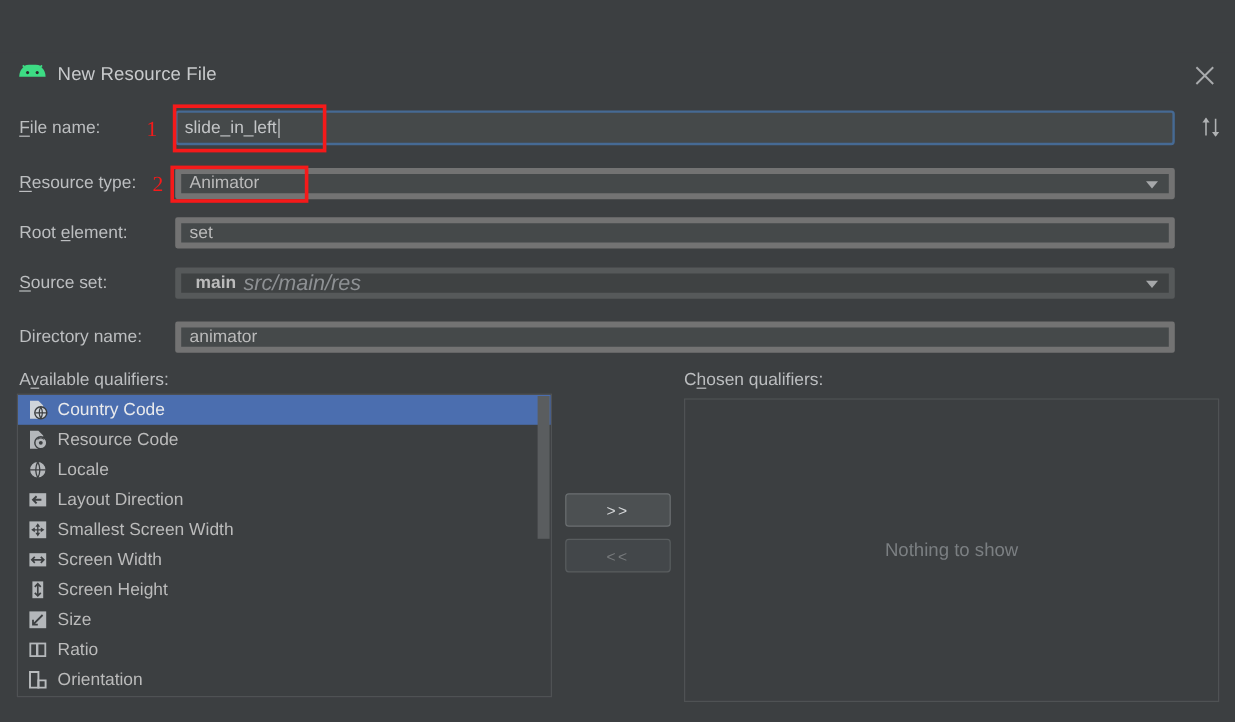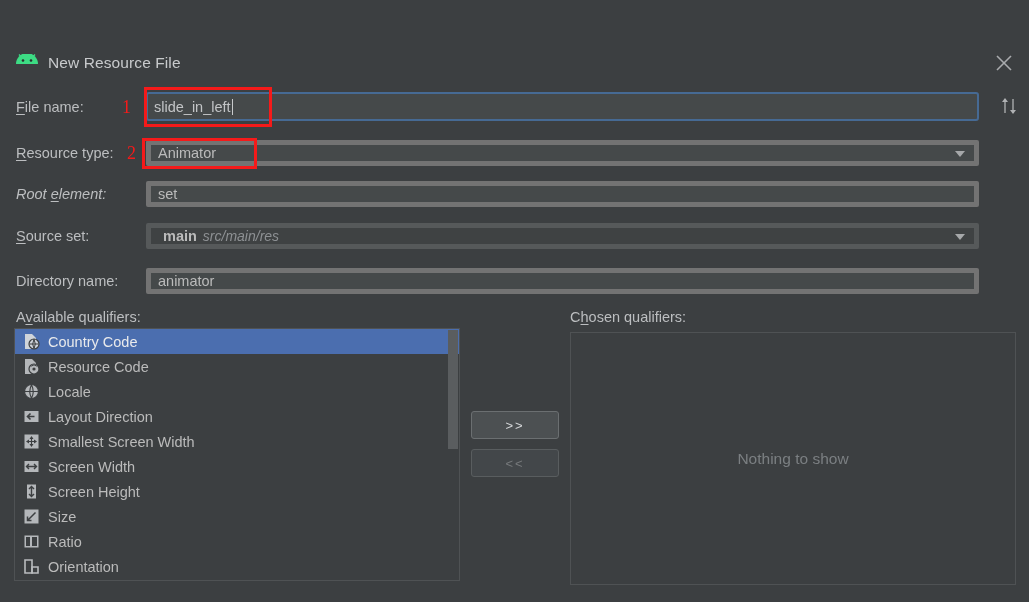--- a/index.html
+++ b/index.html
@@ -188,32 +188,32 @@
 
   <div class="row" style="top:96px;width:1029px;">
     <span class="lbl" style="left:16px;"><u>R</u>esource type:</span>
   </div>
   <div class="field" style="left:146px;top:96px;width:833px;">
     <span class="val">Animator</span>
     <span class="dropdown-arrow"></span>
   </div>
 
   <div class="row" style="top:137px;width:1029px;">
-    <span class="lbl" style="left:16px;font-style:italic;">Root <u>e</u>lement:</span>
+    <span class="lbl" style="left:16px;">Root <u>e</u>lement:</span>
   </div>
   <div class="field" style="left:146px;top:137px;width:833px;">
     <span class="val">set</span>
   </div>
 
   <div class="row" style="top:179px;width:1029px;">
     <span class="lbl" style="left:16px;"><u>S</u>ource set:</span>
   </div>
   <div class="field disabled" style="left:146px;top:179px;width:833px;">
     <span class="val srcset-bold" style="padding-left:12px;">main</span>
-    <span class="srcset-italic" style="font-size:14px;">src/main/res</span>
+    <span class="srcset-italic" style="font-size:18px;">src/main/res</span>
     <span class="dropdown-arrow"></span>
   </div>
 
   <div class="row" style="top:224px;width:1029px;">
     <span class="lbl" style="left:16px;">Directory name:</span>
   </div>
   <div class="field" style="left:146px;top:224px;width:833px;">
     <span class="val">animator</span>
   </div>
 

